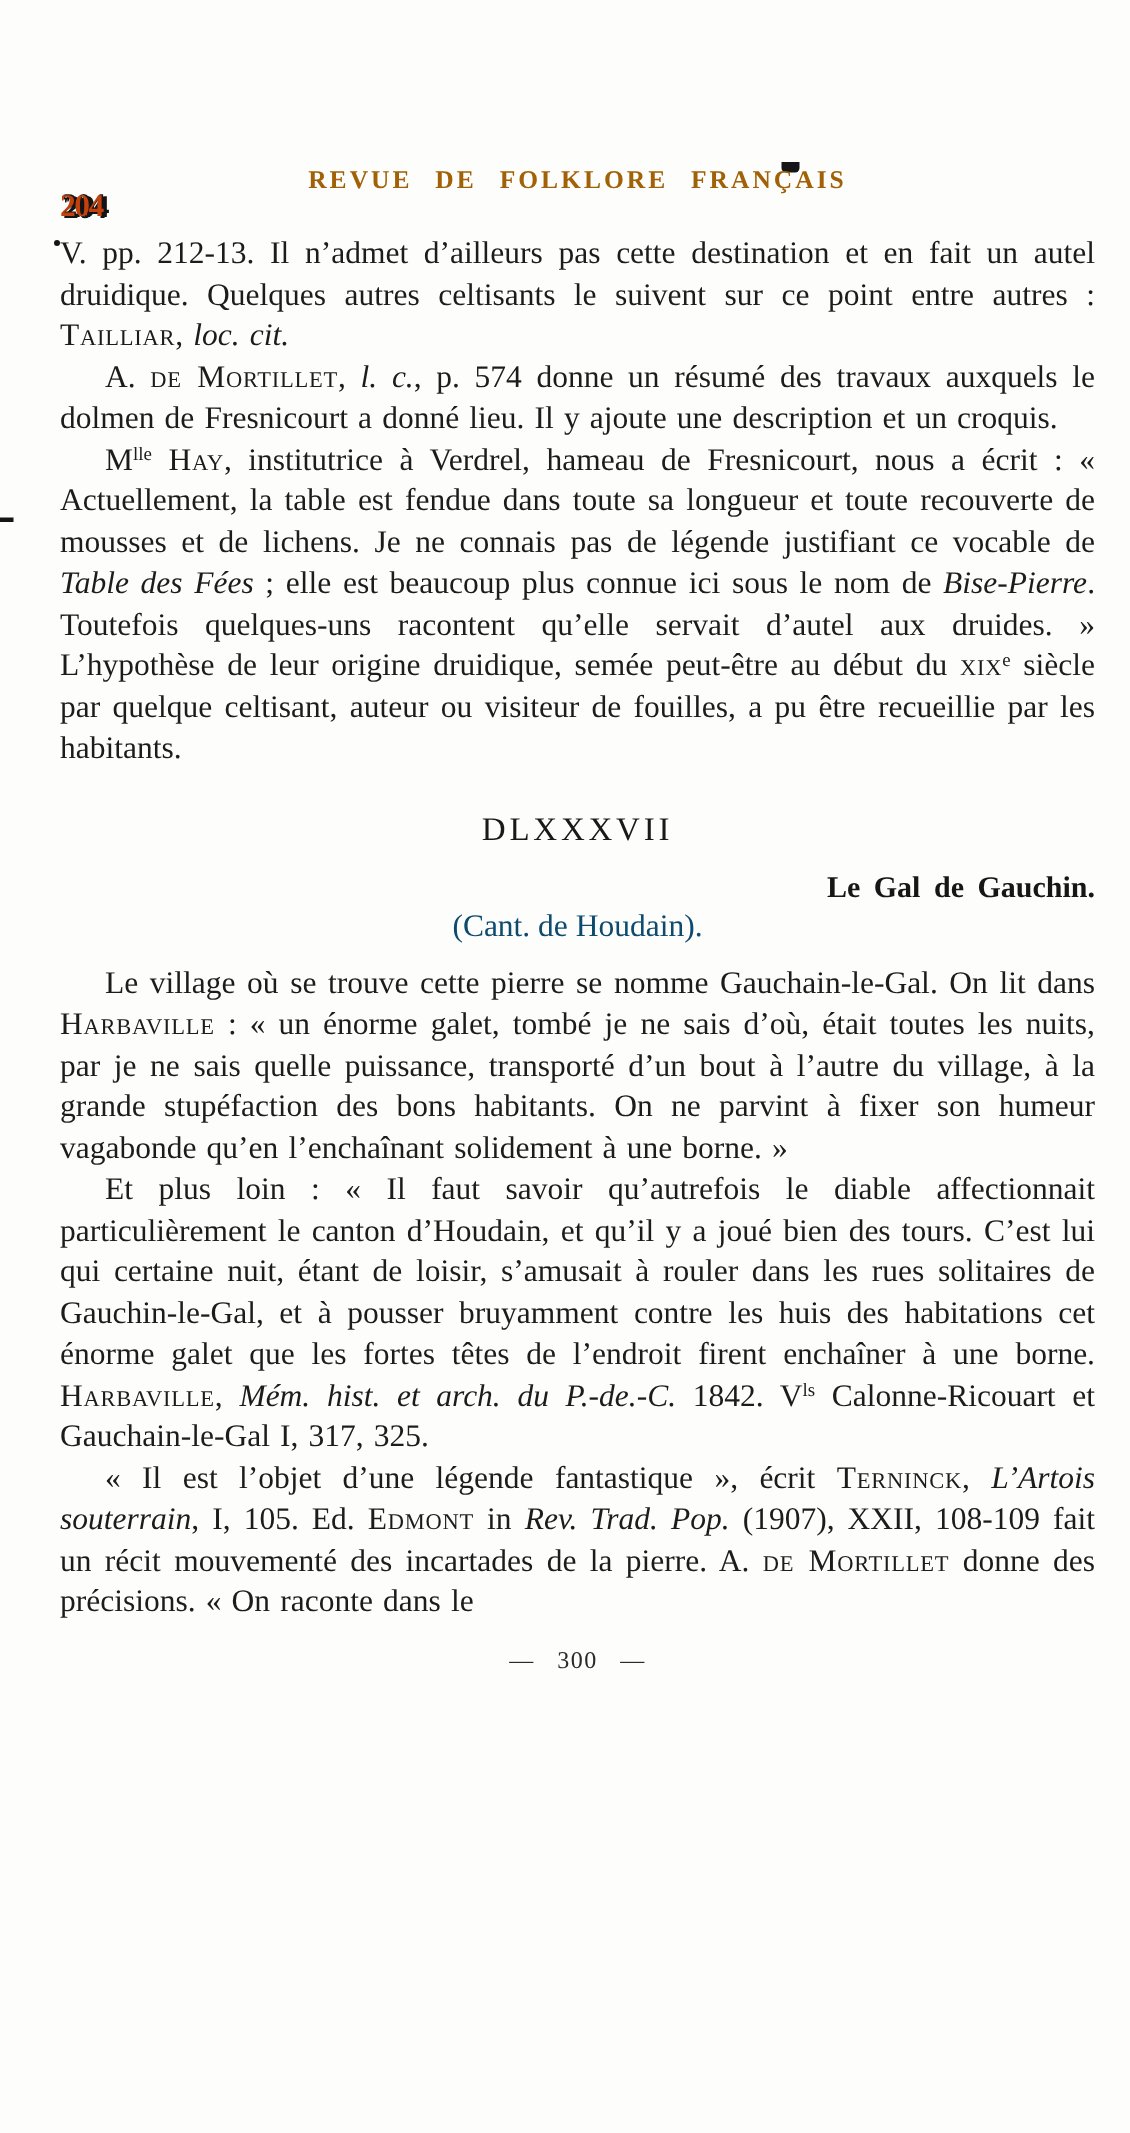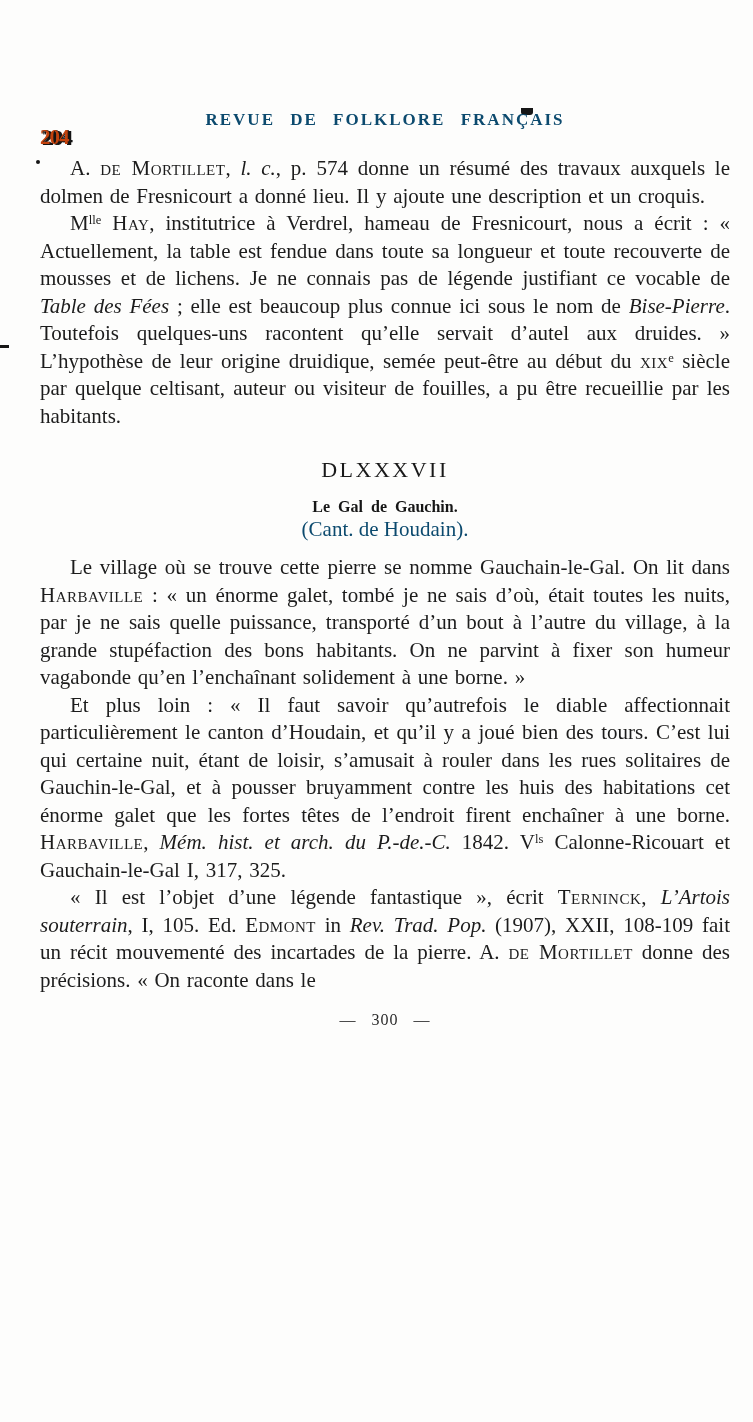--- a/index.html
+++ b/index.html
@@ -21,21 +21,21 @@
   }
   .page-number {
     position: absolute; left: 0; top: 17px;
     font-size: 21px; font-weight: bold; color: #c2410c;
     letter-spacing: -1px;
     text-shadow: 2px 1px 0 #141414, 3.5px 0.5px 0 #141414, 1px -0.5px 0 #141414;
   }
   .running-title {
     display: block; text-align: center;
     font-size: 17px; letter-spacing: 2px; word-spacing: 9px;
-    color: #0c4a6e; font-weight: 600;
+    color: #a16207; font-weight: 600;
     padding-top: 2px;
   }
 
   .content { margin: 17px 23px 0 40px; width: 690px; }
 
   .para {
     margin: 0; font-size: 21px; line-height: 27.5px;
     text-align: justify; text-align-last: left;
     word-spacing: 1.5px;
   }
@@ -43,22 +43,22 @@
 
   .sc  { font-variant: small-caps; letter-spacing: 0.5px; }
   .i   { font-style: italic; }
   .sup { font-size: 0.6em; vertical-align: 0.5em; line-height: 0; }
 
   .section-head {
     text-align: center; margin: 27px 0 0 0;
     font-size: 22px; letter-spacing: 2.5px; color: #191919;
   }
   .section-title {
-    text-align: center; margin: 15px 0 0 0;
-    font-size: 16px; font-weight: bold; word-spacing: 4px; color: #161616;
+    text-align: right; margin: 15px 0 0 0;
+    font-size: 20px; font-weight: bold; word-spacing: 4px; color: #161616;
   }
   .section-subtitle {
     text-align: center; margin: 1px 0 12px 0;
     font-size: 21px; color: #0c4a6e;
   }
 
   .folio {
     text-align: center; margin-top: 17px;
     font-size: 16px; letter-spacing: 1px; word-spacing: 10px; color: #2a2a2a;
   }
@@ -77,20 +77,21 @@
   <span class="artifact a-top-blob"></span>
   <span class="artifact a-left-dash"></span>
 
   <div class="running-head">
     <span class="page-number">204</span>
     <span class="running-title">REVUE DE FOLKLORE FRANÇAIS</span>
   </div>
 
   <div class="content">
     <div id="paragraphs-before">
+        <p class="para"><span class="">V. pp. 212-13. Il n’admet d’ailleurs pas cette destination et en fait un autel druidique. Quelques autres celtisants le suivent sur ce point entre autres : </span><span class="sc">Tailliar</span><span class="">, </span><span class="i">loc. cit.</span></p>
         <p class="para indent"><span class="">A. </span><span class="sc">de Mortillet</span><span class="">, </span><span class="i">l. c.</span><span class="">, p. 574 donne un résumé des travaux auxquels le dolmen de Fresnicourt a donné lieu. Il y ajoute une description et un croquis.</span></p>
         <p class="para indent"><span class="">M</span><span class="sup">lle</span><span class=""> </span><span class="sc">Hay</span><span class="">, institutrice à Verdrel, hameau de Fresnicourt, nous a écrit : « Actuellement, la table est fendue dans toute sa longueur et toute recouverte de mousses et de lichens. Je ne connais pas de légende justifiant ce vocable de </span><span class="i">Table des Fées</span><span class=""> ; elle est beaucoup plus connue ici sous le nom de </span><span class="i">Bise-Pierre</span><span class="">. Toutefois quelques-uns racontent qu’elle servait d’autel aux druides. » L’hypothèse de leur origine druidique, semée peut-être au début du </span><span class="sc">xix</span><span class="sup">e</span><span class=""> siècle par quelque celtisant, auteur ou visiteur de fouilles, a pu être recueillie par les habitants.</span></p>
       </div>
 
     <div class="section-head">DLXXXVII</div>
     <div class="section-title">Le Gal de Gauchin.</div>
     <div class="section-subtitle">(Cant. de Houdain).</div>
 
     <div id="paragraphs-after">
         <p class="para indent"><span class="">Le village où se trouve cette pierre se nomme Gauchain-le-Gal. On lit dans </span><span class="sc">Harbaville</span><span class=""> : « un énorme galet, tombé je ne sais d’où, était toutes les nuits, par je ne sais quelle puissance, transporté d’un bout à l’autre du village, à la grande stupéfaction des bons habitants. On ne parvint à fixer son humeur vagabonde qu’en l’enchaînant solidement à une borne. »</span></p>

